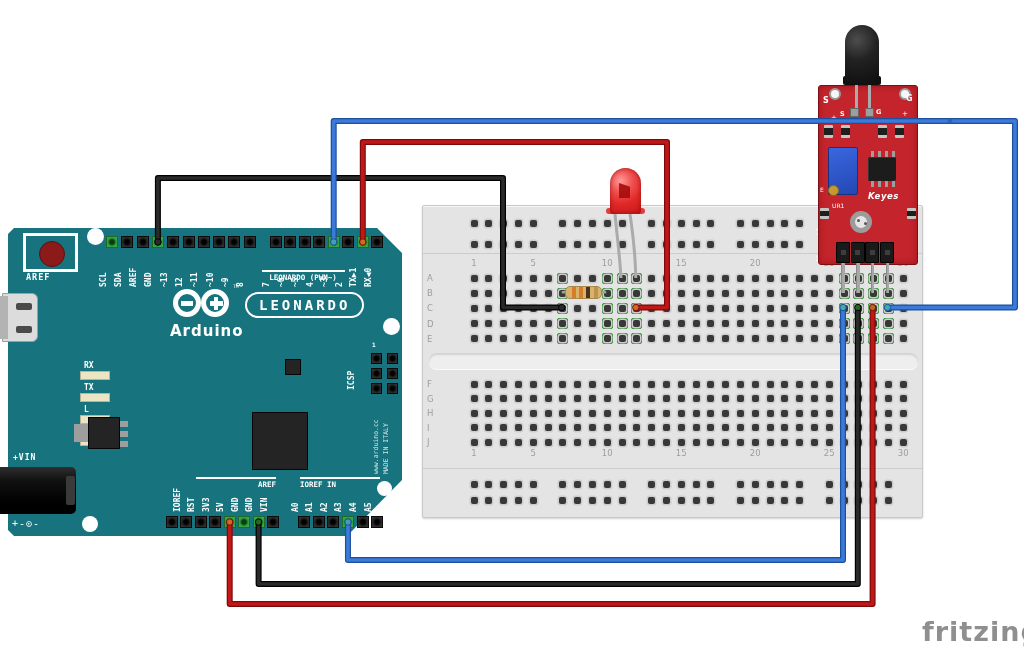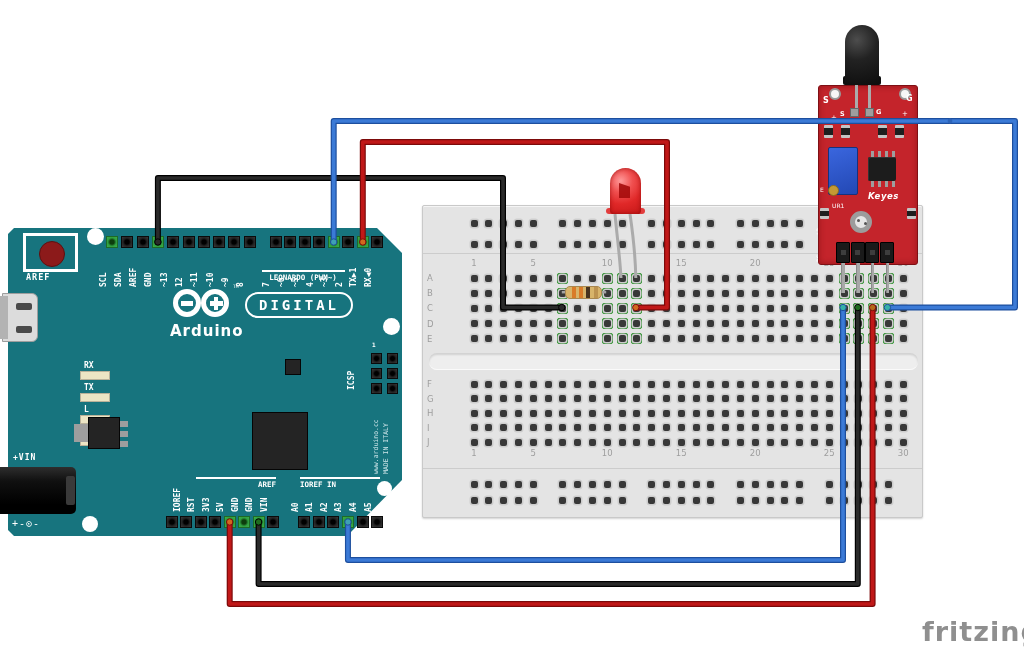--- a/index.html
+++ b/index.html
@@ -581,21 +581,21 @@
   <div class="abs boardtxt z12" style="left:84px;top:427px;font-weight:bold;font-size:8px">ON</div>
   <div class="abs ledrect z12" style="left:80px;top:437px"></div>
 
   <div class="abs ring z12" style="left:173px;top:289px"></div>
   <div class="abs ring z12" style="left:201px;top:289px"></div>
   <div class="abs z12" style="left:181px;top:301px;width:12px;height:4.5px;background:#fff"></div>
   <div class="abs z12" style="left:209.5px;top:301px;width:13px;height:4.5px;background:#fff"></div>
   <div class="abs z12" style="left:213.8px;top:296.8px;width:4.5px;height:13px;background:#fff"></div>
   <div class="abs boardtxt z12" style="left:233px;top:284px;font-size:4.5px">TM</div>
   <div class="abs z12" style="left:170px;top:322px;color:#fff;font:bold 15px 'DejaVu Sans',sans-serif;letter-spacing:1px">Arduino</div>
-  <div class="abs z12" id="leonardo-pill">DIGITAL</div>
+  <div class="abs z12" id="leonardo-pill">LEONARDO</div>
 
   <div class="abs hline z12" style="left:262px;top:270px;width:83px"></div>
   <div class="abs boardtxt z12" style="left:253px;top:273px;width:100px;text-align:center;font-weight:bold;font-size:7.5px">LEONARDO (PWM~)</div>
   <div class="abs hline z12" style="left:196px;top:477px;width:80px"></div>
   <div class="abs boardtxt z12" style="left:196px;top:480px;width:80px;text-align:right;font-weight:bold;font-size:7.5px">AREF</div>
   <div class="abs hline z12" style="left:300px;top:477px;width:80px"></div>
   <div class="abs boardtxt z12" style="left:300px;top:480px;font-weight:bold;font-size:7.5px">IOREF IN</div>
 
   <span class="vl z12" style="left:356px;top:381px;font-size:8px">ICSP</span>
   <div class="abs boardtxt z12" style="left:372px;top:341px;font-size:6px;font-weight:bold">1</div>

